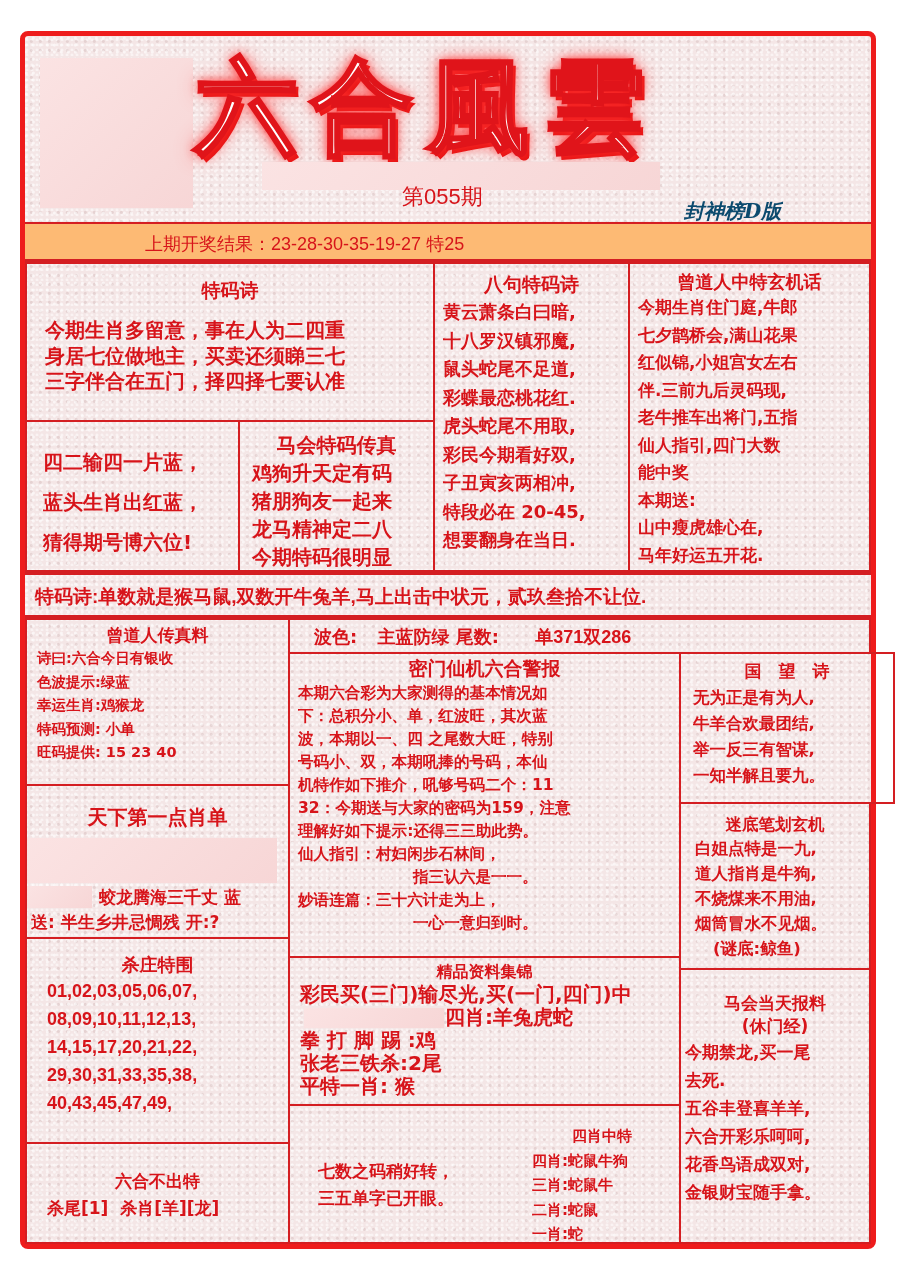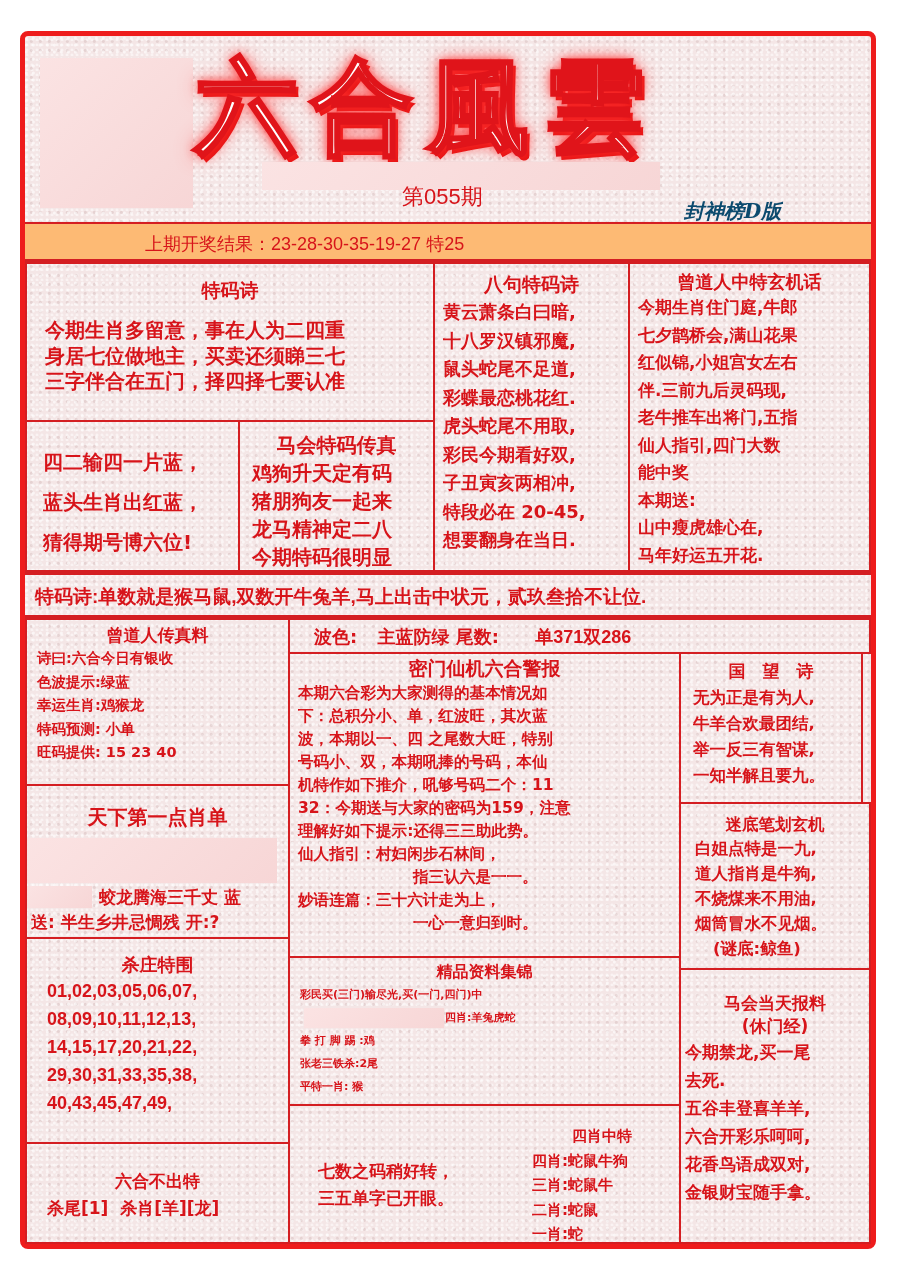--- a/index.html
+++ b/index.html
@@ -155,21 +155,21 @@
     <div>理解好如下提示:还得三三助此势。</div>
     <div>仙人指引：村妇闲步石林间，</div>
     <div style="padding-left:115px;">指三认六是一一。</div>
     <div>妙语连篇：三十六计走为上，</div>
     <div style="padding-left:115px;">一心一意归到时。</div>
   </div>
 </div>
 
 <div class="box" style="left:288px;top:956px;width:393px;height:150px;">
   <div class="ttl" style="margin-top:4px;font-size:16px;">精品资料集锦</div>
-  <div class="t" style="margin:0 16px 0 10px;font-size:11px;line-height:23px;white-space:nowrap;">
+  <div class="t" style="margin:0 16px 0 10px;font-size:20px;line-height:23px;white-space:nowrap;">
     <div>彩民买(三门)输尽光,买(一门,四门)中</div>
     <div style="position:relative;height:23px;">
       <div class="blur" style="left:4px;top:2px;width:140px;height:20px;"></div>
       <span style="position:absolute;left:145px;">四肖:羊兔虎蛇</span>
     </div>
     <div>拳 打 脚 踢 :鸡</div>
     <div>张老三铁杀:2尾</div>
     <div>平特一肖: 猴</div>
   </div>
 </div>
@@ -181,21 +181,21 @@
   </div>
   <div class="t" style="position:absolute;left:242px;top:18px;font-size:15px;line-height:24.5px;">
     <div style="padding-left:40px;">四肖中特</div>
     <div>四肖:蛇鼠牛狗</div>
     <div>三肖:蛇鼠牛</div>
     <div>二肖:蛇鼠</div>
     <div>一肖:蛇</div>
   </div>
 </div>
 
-<div class="box" style="left:679px;top:652px;width:184px;height:152px;">
+<div class="box" style="left:679px;top:652px;width:216px;height:152px;">
   <div class="ttl" style="margin-top:6px;font-size:17px;">国　望　诗</div>
   <div class="t" style="margin:2px 0 0 12px;font-size:16.5px;line-height:26px;white-space:nowrap;">
     <div>无为正是有为人,</div>
     <div>牛羊合欢最团结,</div>
     <div>举一反三有智谋,</div>
     <div>一知半解且要九。</div>
   </div>
 </div>
 
 <div class="box" style="left:679px;top:802px;width:192px;height:168px;">

